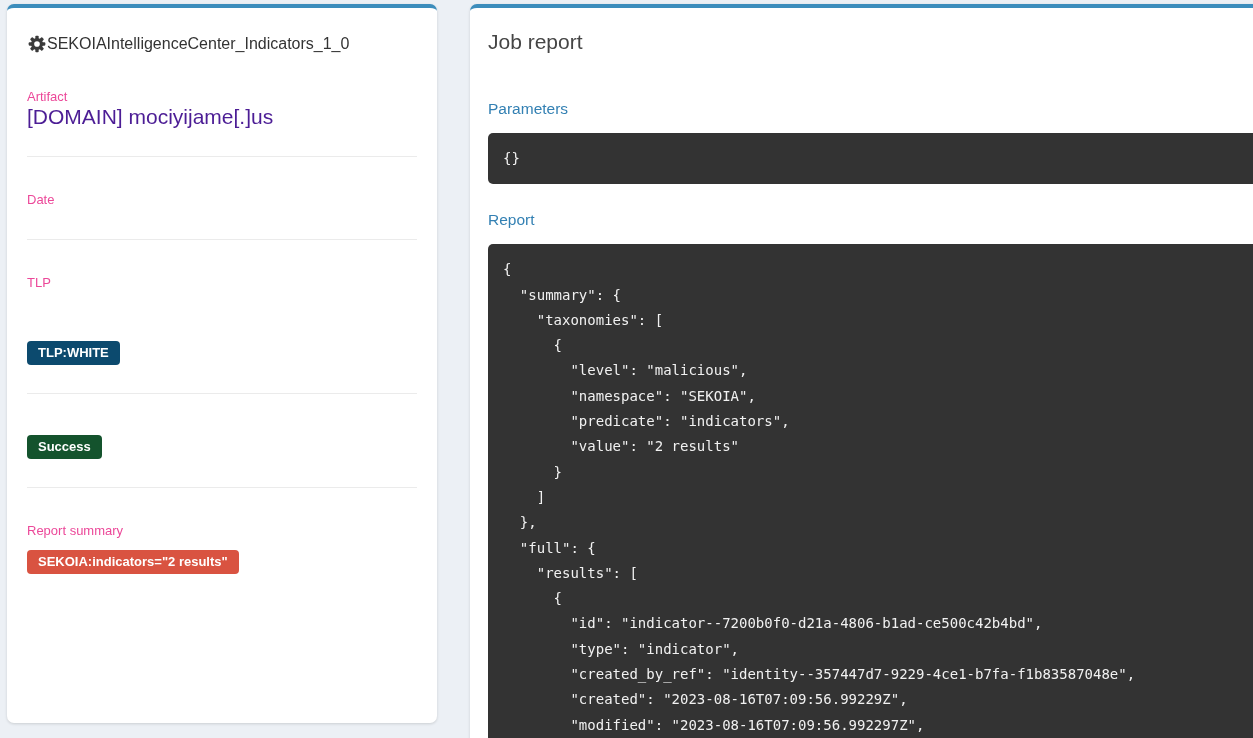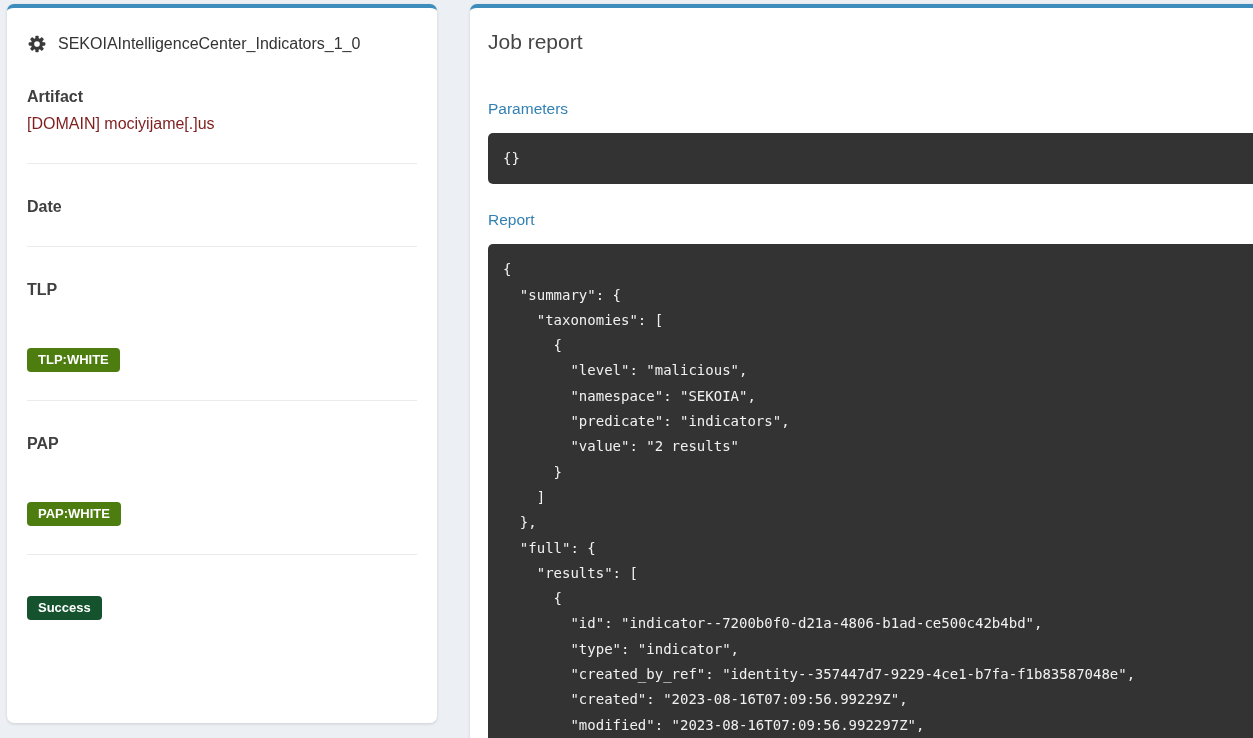--- a/index.html
+++ b/index.html
@@ -19,49 +19,48 @@
     box-shadow: 0 1px 3px rgba(0,0,0,0.14);
   }
   
   .analyzer-card {
     left: 7px; top: 4px;
     width: 430px; height: 719px;
     padding: 0 20px;
   }
   .analyzer-title {
     margin: 26px 0 0;
-    display: flex; align-items: center; gap: 11px;
+    display: flex; align-items: center; 
     font-size: 16px; color: #333;
   }
   .analyzer-title .icon { display: inline-flex; flex: 0 0 auto; }
   .section {
     padding: 32px 0 29px;
     border-bottom: 1px solid #ebebeb;
   }
   .section:last-child { border-bottom: none; }
   .section.badge-section { padding-bottom: 28px; }
   .section-label {
-    font-size: 16px; font-weight: 700; color: #404040;
+    font-size: 13px; font-weight: 400; color: #ec4899;
     line-height: 21px;
   }
   .section-value {
-    margin-top: 7px;
-    font-size: 16px; color: #7f1d1d;
+    font-size: 21px; color: #4c1d95;
     line-height: 20px;
   }
   .badge {
     display: inline-block;
     margin-top: 9px;
     padding: 5px 11px;
     border-radius: 4px;
     color: #fff;
     font-size: 13px; font-weight: 700;
     line-height: 14px;
   }
-  .badge-info    { background: #4d7c0f; margin-top: 48px; }
+  .badge-info    { background: #0c4a6e; margin-top: 48px; }
   .badge-success { background: #14532d; }
   .badge-danger  { background: #d95341; }
   
   .report-card {
     left: 470px; top: 4px;
     width: 834px;   
     height: 800px;  
     padding: 0 0 0 18px;
   }
   .report-title {
@@ -118,29 +117,29 @@
 
   <div class="section">
     <div class="section-label">Date</div>
   </div>
 
   <div class="section badge-section">
     <div class="section-label">TLP</div>
     <span class="badge badge-info">TLP:WHITE</span>
   </div>
 
-  <div class="section badge-section">
-    <div class="section-label">PAP</div>
-    <span class="badge badge-info">PAP:WHITE</span>
-  </div>
 
   <div class="section badge-section">
     <span class="badge badge-success">Success</span>
   </div>
 
+  <div class="section badge-section">
+    <div class="section-label">Report summary</div>
+    <span class="badge badge-danger">SEKOIA:indicators="2 results"</span>
+  </div>
 
 </div>
 
 <div class="card report-card">
 
   <h1 class="report-title">Job report</h1>
 
   <a href="#" class="code-section-label">Parameters</a>
   <pre class="code-block">{}</pre>
 

